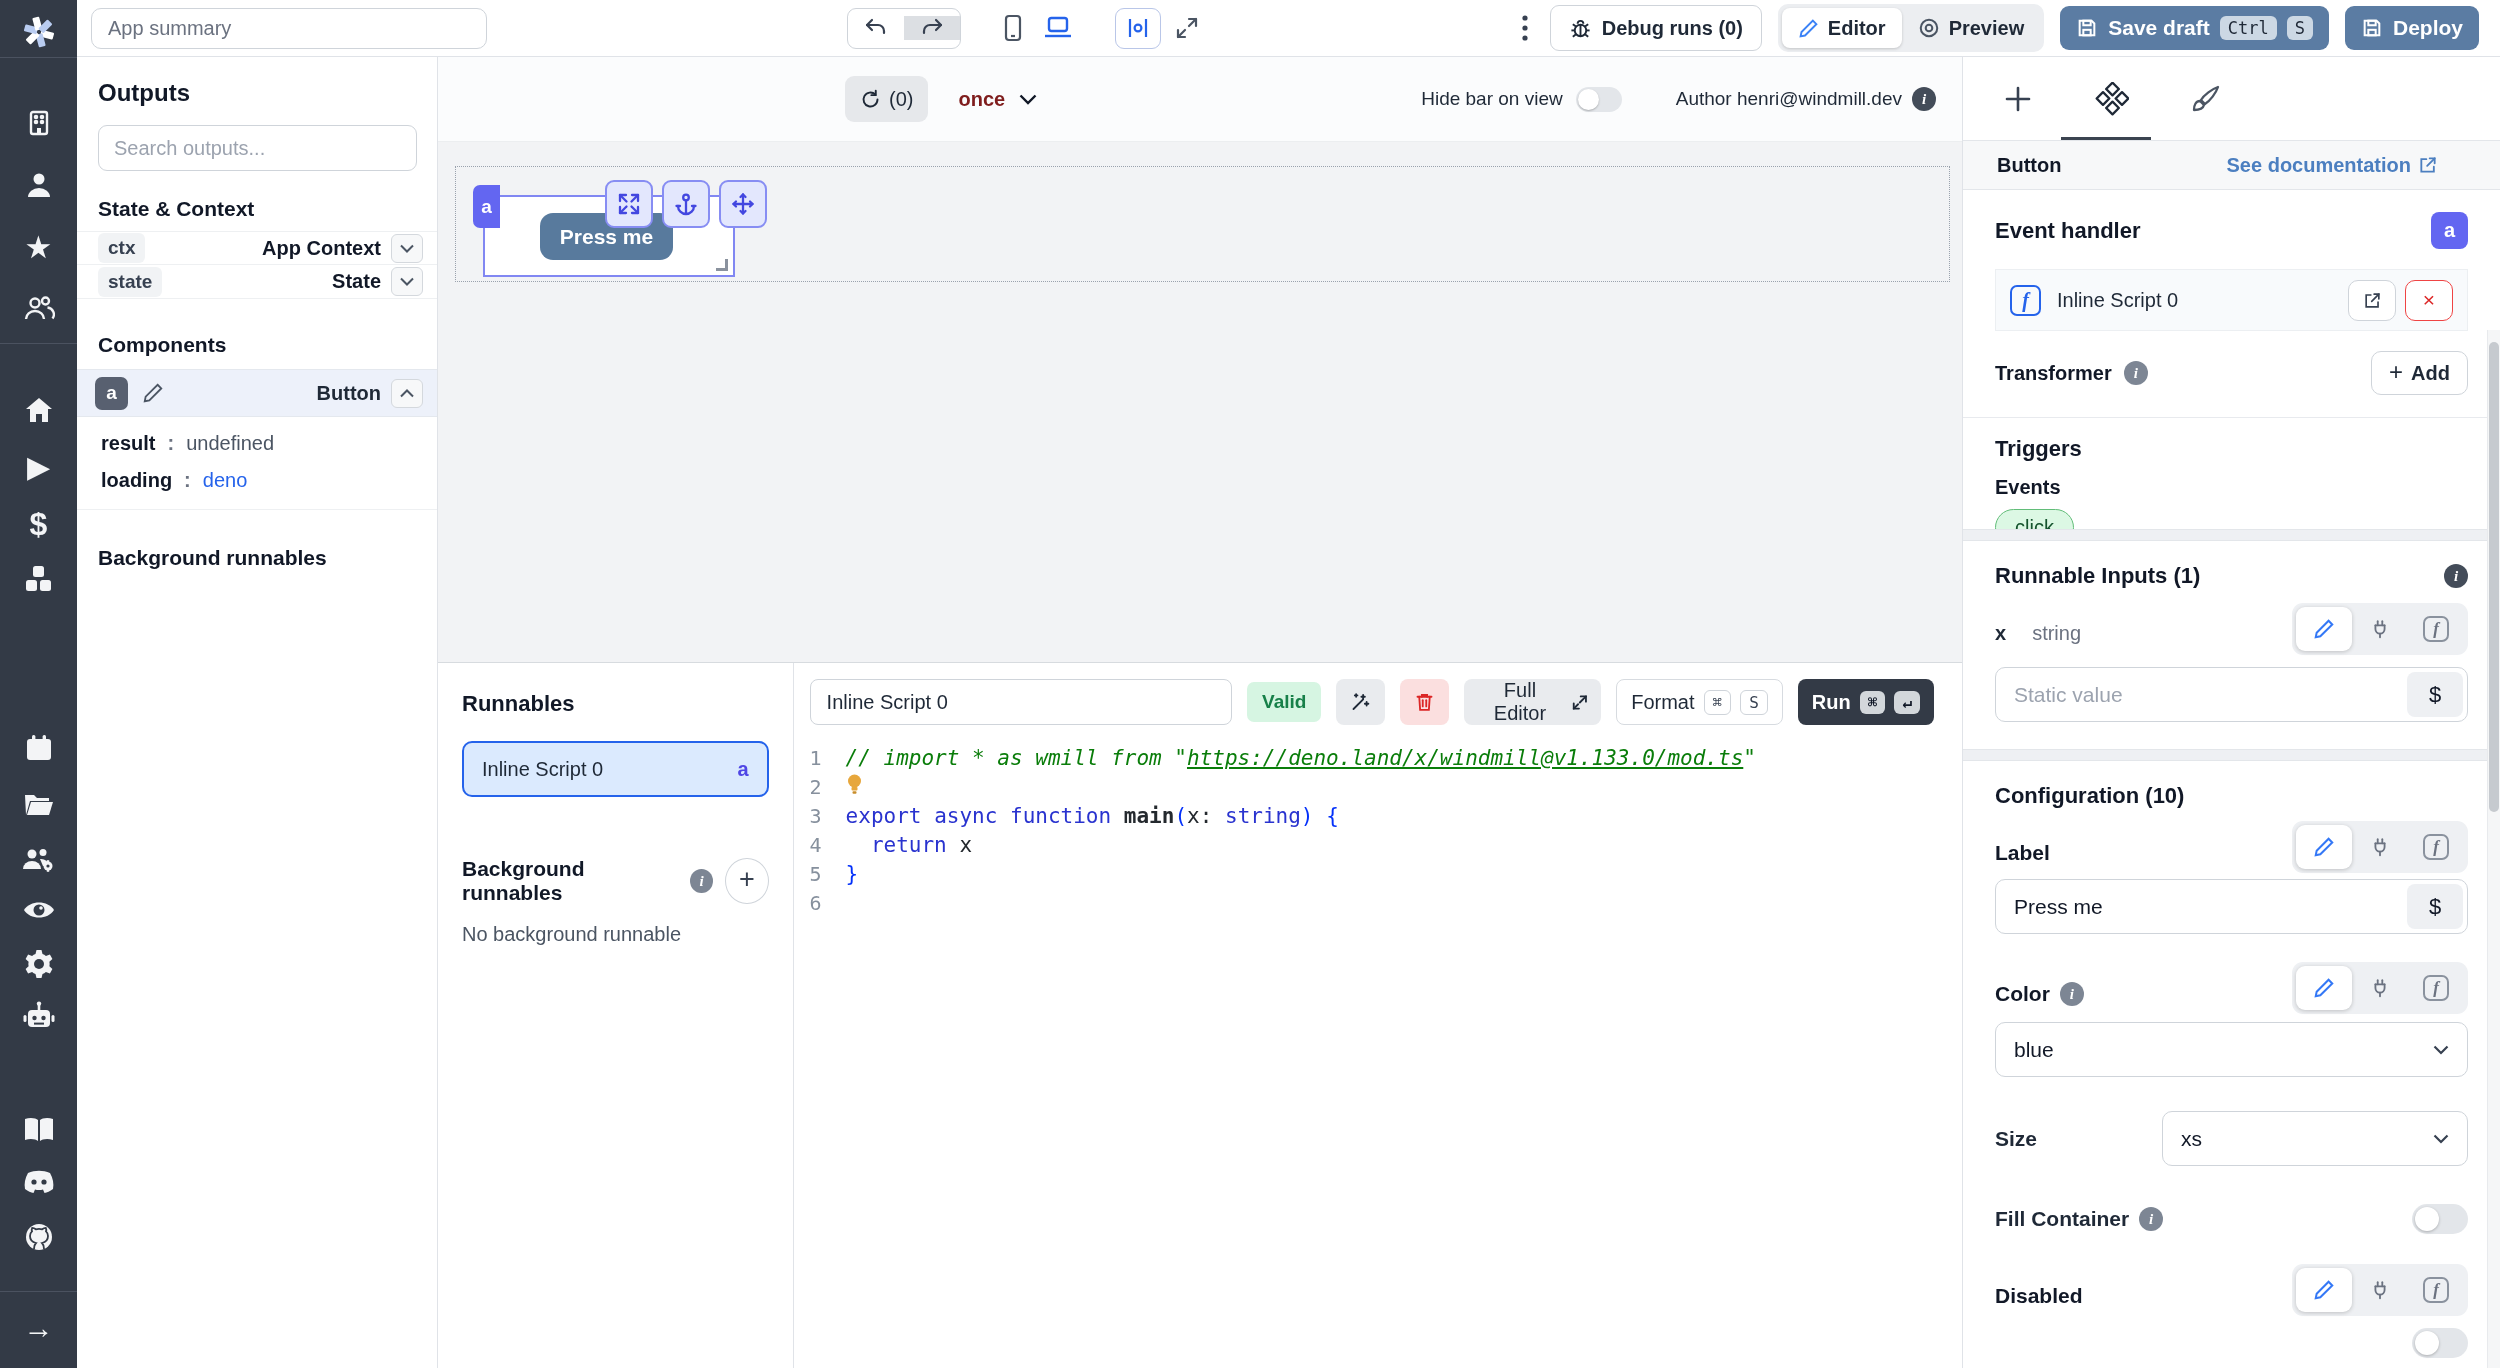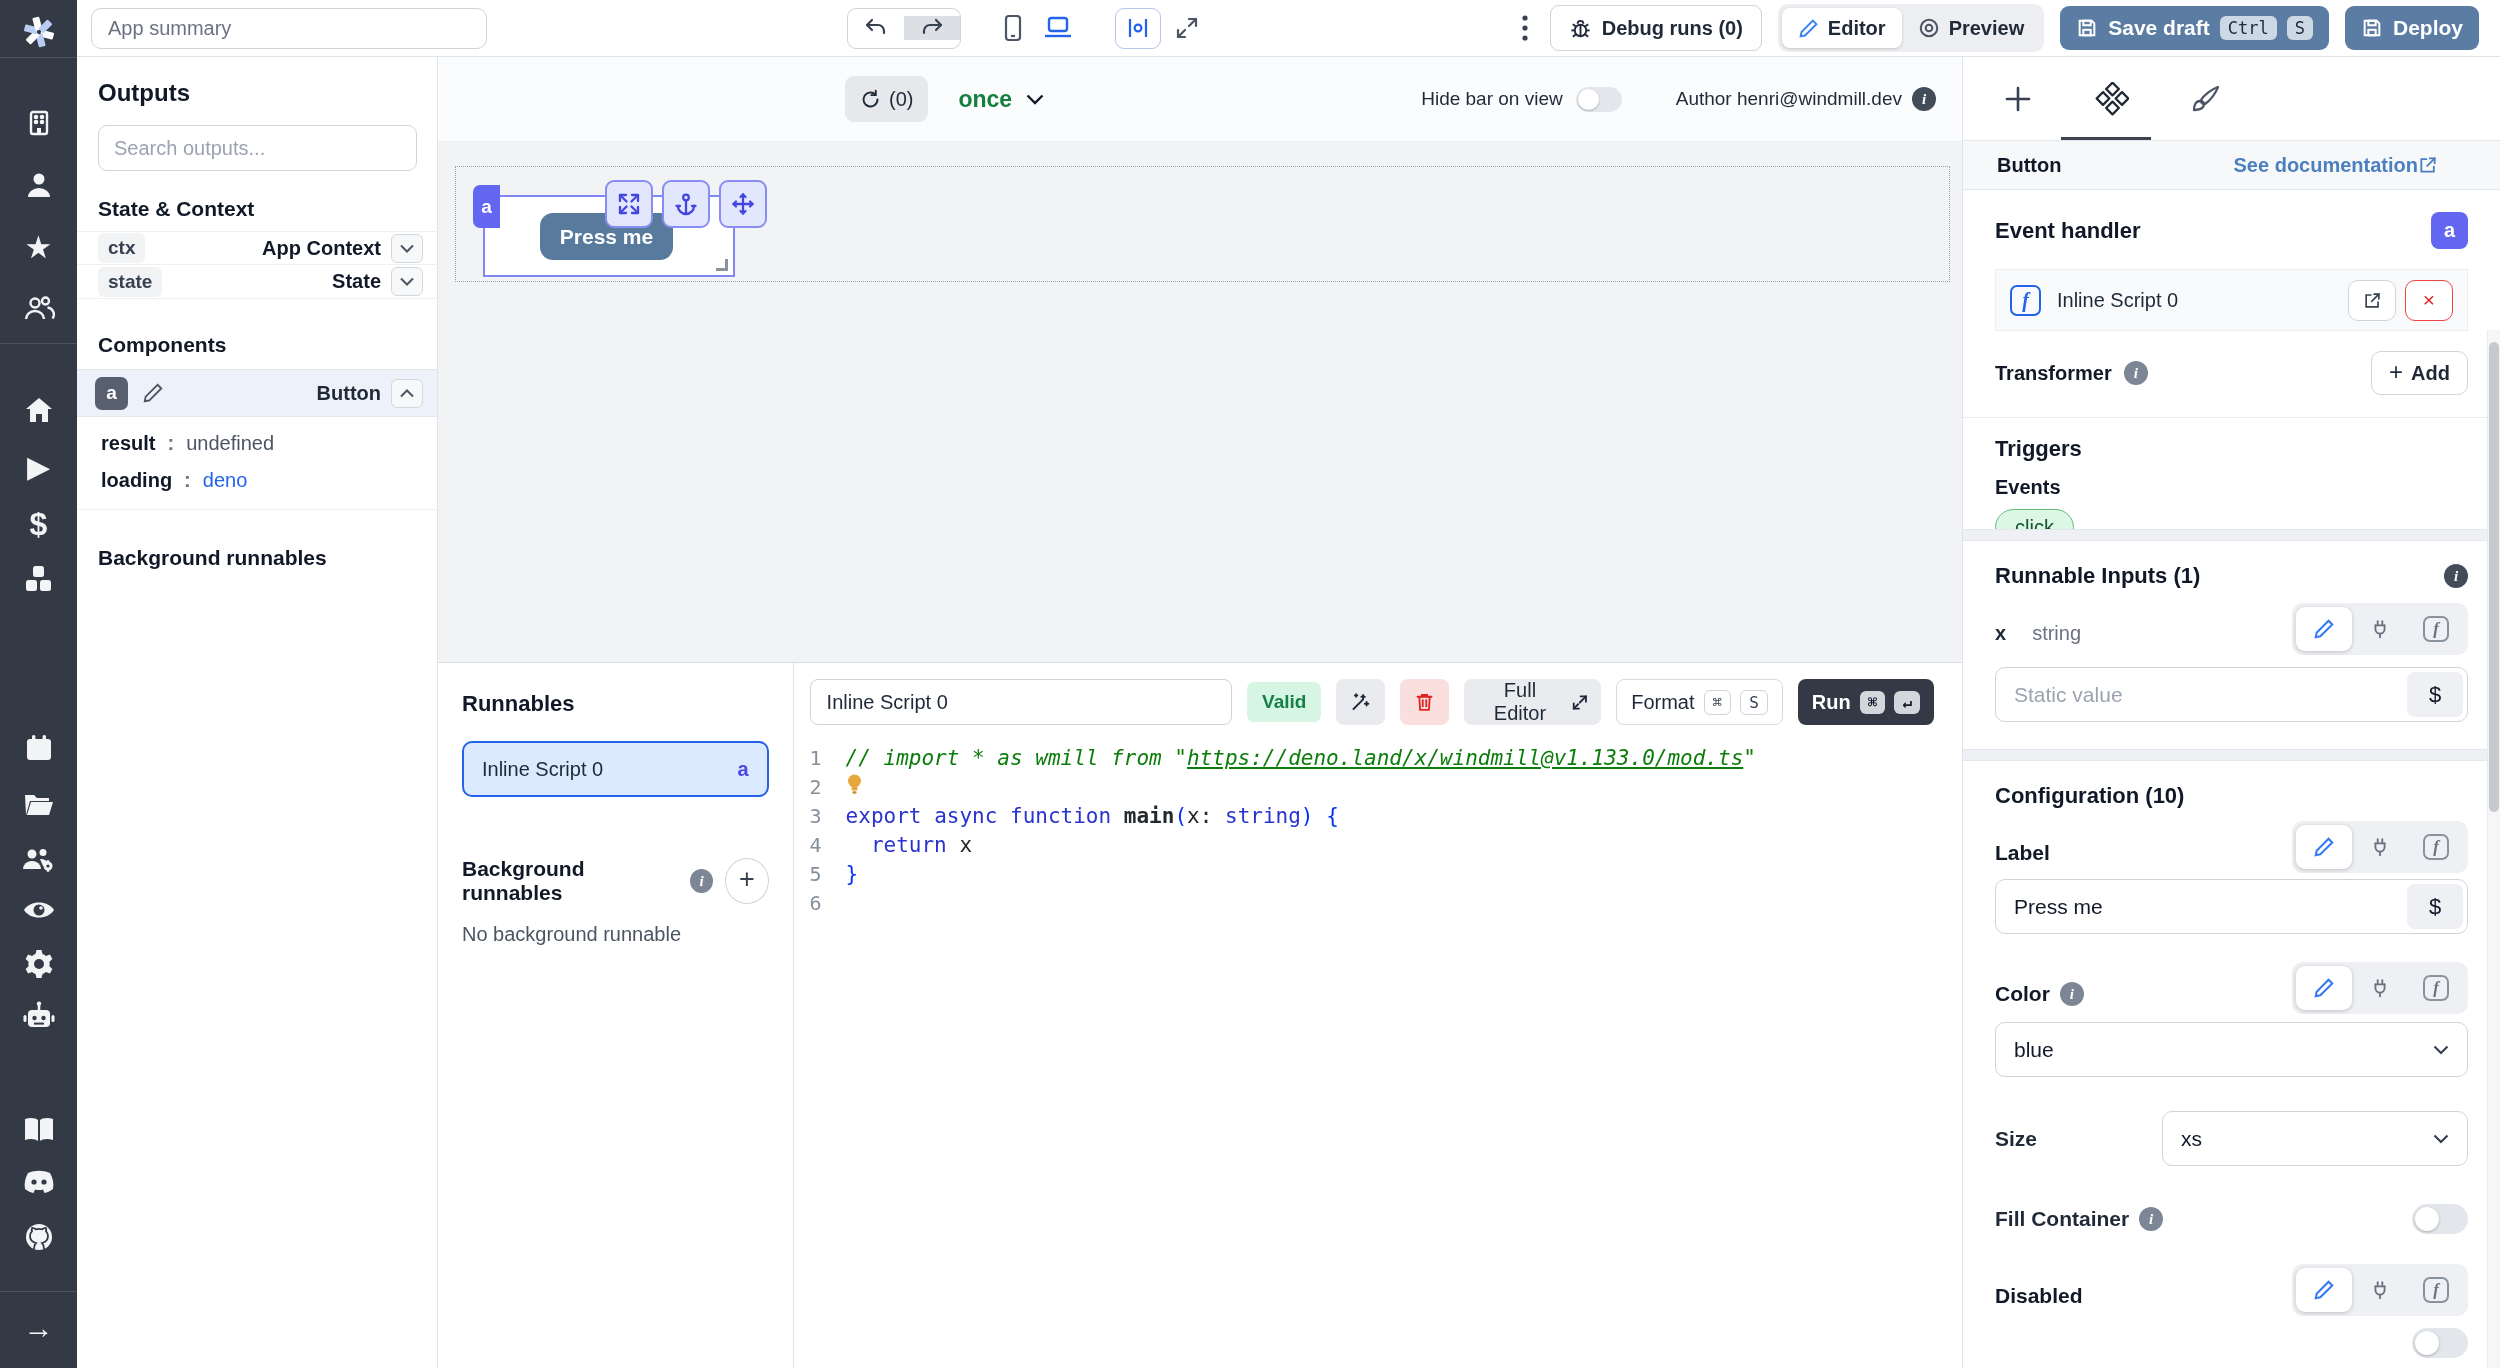--- a/index.html
+++ b/index.html
@@ -64,22 +64,22 @@
   .propline .sep { color:#6b7280; font-weight:700; }
   .val-gray { color:#4b5563; }
   .val-blue { color:#2563eb; }
 
   
   #main { position:absolute; left:438px; top:57px; width:1524px; height:1311px; }
   #canvas-toolbar { position:absolute; left:0; top:0; width:1524px; height:84px; background:#fbfcfd;
     display:flex; align-items:center; }
   #run-count-btn { margin-left:407px; height:46px; background:#e6e8eb; border-radius:9px; border:none;
     display:flex; align-items:center; gap:8px; padding:0 15px; font-size:20px; color:#1f2937; cursor:pointer; }
-  #schedule { margin-left:30px; display:flex; align-items:center; gap:14px; font-size:23px; font-weight:600;
-    color:#15803d; cursor:pointer; }
+  #schedule { margin-left:30px; display:flex; align-items:center; gap:14px; font-size:20px; font-weight:600;
+    color:#7f1d1d; cursor:pointer; }
   #hidebar { margin-left:auto; display:flex; align-items:center; gap:13px; font-size:19px; color:#1f2937; }
   .tgl-sm { width:46px; height:25px; background:#e3e6ea; border-radius:13px; position:relative; cursor:pointer; }
   .tgl-sm::after { content:""; position:absolute; left:2px; top:2px; width:21px; height:21px; background:#fff;
     border-radius:50%; box-shadow:0 1px 2px rgba(0,0,0,.25); }
   #author { display:flex; align-items:center; gap:10px; font-size:19px; color:#1f2937; margin-left:54px; margin-right:26px; }
   .infodot { width:24px; height:24px; border-radius:50%; background:#7d8694; color:#fff; font-size:15px; font-weight:700;
     display:flex; align-items:center; justify-content:center; font-family:"Liberation Serif", serif; font-style:italic; }
   .infodot.dark { background:#434c59; }
 
   #canvas { position:absolute; left:0; top:84px; width:1524px; height:521px; background:#f2f3f5; border-top:1px solid #eceef0; }
@@ -136,21 +136,21 @@
   
   #inspector { position:absolute; left:1962px; top:57px; width:538px; height:1311px; background:#fff;
     border-left:1px solid #e0e3e8; display:flex; flex-direction:column; }
   #insp-tabs { height:83px; display:flex; align-items:center; gap:60px; padding-left:38px; position:relative; flex:none; }
   .itab { color:#374151; cursor:pointer; position:relative; width:34px; display:flex; justify-content:center; }
   .itab.dim { color:#4b5563; }
   #tab-underline { position:absolute; left:98px; bottom:0; width:90px; height:3px; background:#3b4450; }
   #insp-head { height:50px; background:#f7f8f9; border-top:1px solid #e3e6ea; border-bottom:1px solid #e3e6ea;
     display:flex; align-items:center; padding:0 34px; flex:none; }
   #insp-head .t { font-size:20px; font-weight:700; color:#111827; }
-  #doc-link { margin-left:auto; margin-right:28px; display:flex; align-items:center; gap:0; color:#4c7fc0;
+  #doc-link { margin-left:auto; margin-right:28px; display:flex; align-items:center; gap:7px; color:#4c7fc0;
     font-size:20px; font-weight:600; cursor:pointer; }
   #insp-body { flex:1; background:#eef0f3; overflow:hidden; position:relative; }
   .card { background:#fff; border-top:1px solid #e3e6ea; border-bottom:1px solid #e3e6ea; padding:22px 32px; }
   .card:first-child { border-top:none; }
   .gap { height:10px; }
   .h3 { font-size:22px; font-weight:700; color:#111827; }
   .h4 { font-size:20px; font-weight:700; color:#111827; }
   #eh-row { display:flex; align-items:center; }
   .badge-indigo { width:37px; height:37px; background:#6366f1; border-radius:8px; color:#fff; font-size:20px;
     font-weight:700; display:flex; align-items:center; justify-content:center; }

